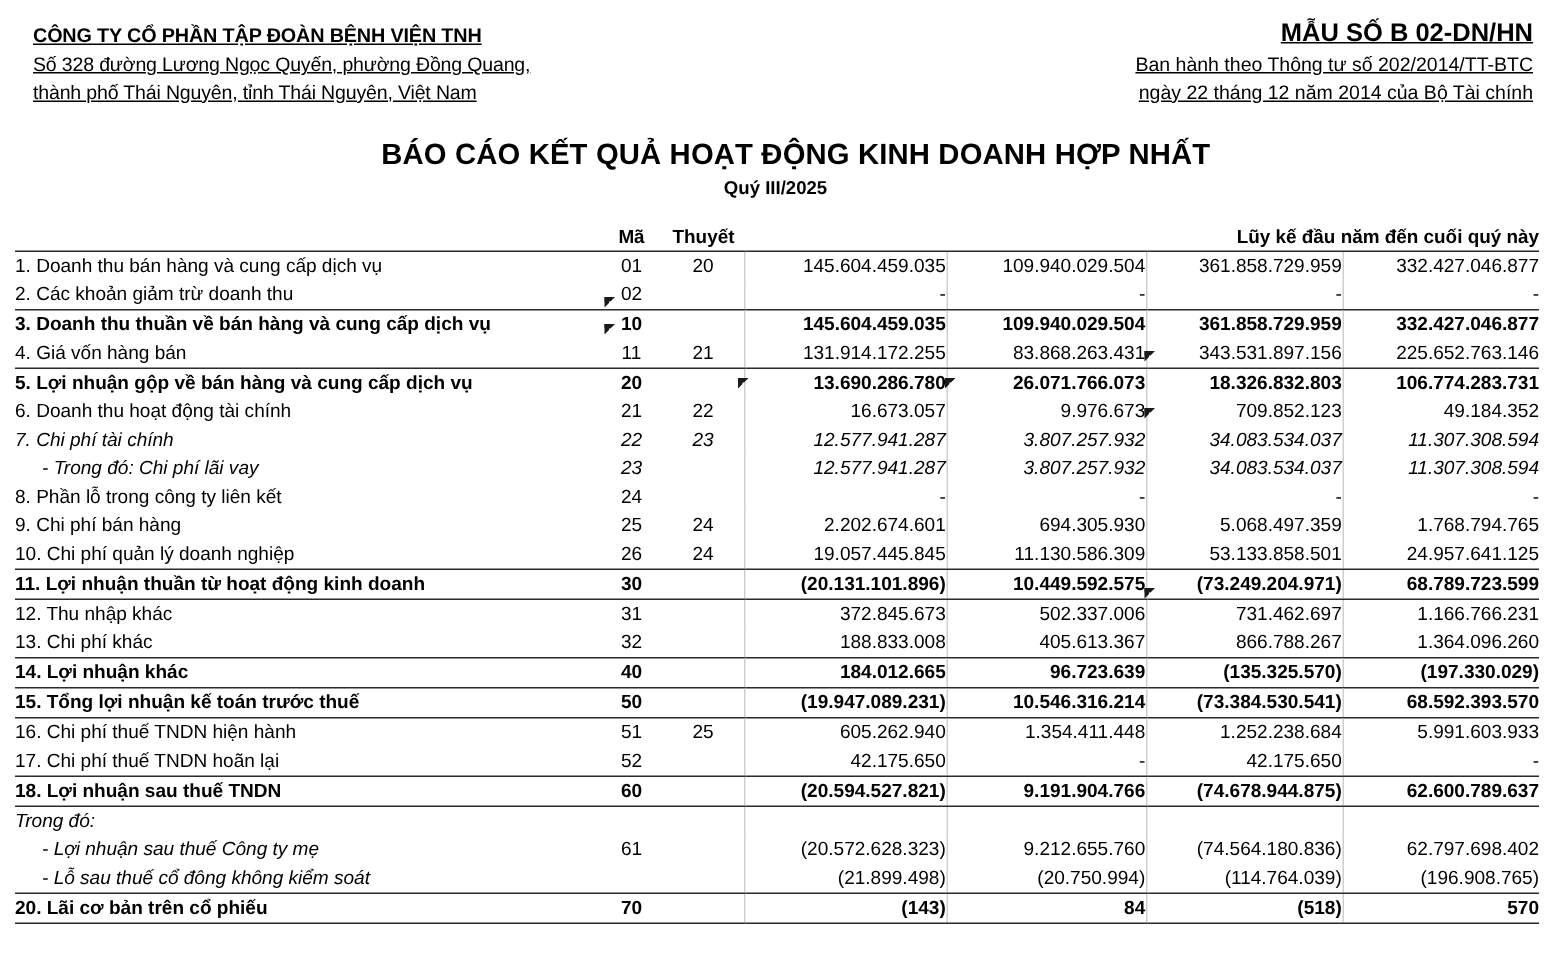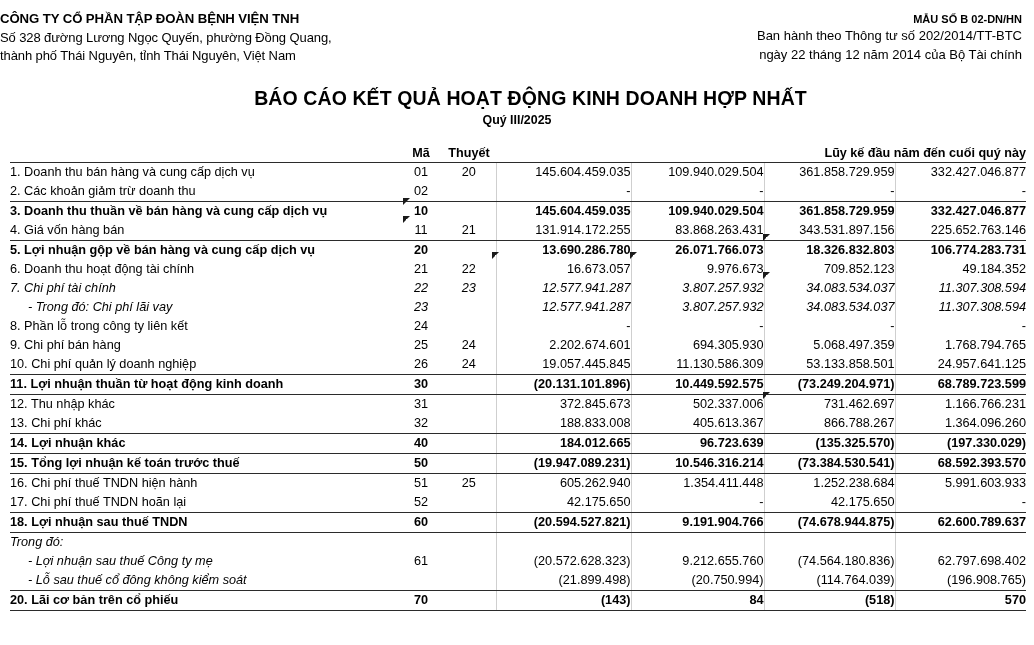--- a/index.html
+++ b/index.html
@@ -13,43 +13,44 @@
     font-family: "Liberation Sans", sans-serif;
     color: #000000;
     overflow: hidden;
     position: relative;
   }
 
   
   .doc-header {
     display: flex;
     justify-content: space-between;
-    align-items: center;
-    padding: 10px 8px 0 0;
+    align-items: flex-end;
+    padding: 10px 8px 0 22px;
+    text-decoration: underline;
   }
   .company-block {
     line-height: 1.42;
   }
   .company-name {
     font-weight: bold;
     font-size: 13.2px;
     letter-spacing: -0.1px;
   }
   .company-addr {
     font-size: 13px;
     letter-spacing: -0.1px;
   }
   .form-block {
     text-align: right;
     line-height: 1.42;
     padding-right: 4px;
   }
   .form-code {
     font-weight: bold;
-    font-size: 11px;
+    font-size: 17px;
   }
   .form-sub {
     font-size: 13px;
   }
 
   
   .title-wrap {
     text-align: center;
     margin-top: 21px;
   }

